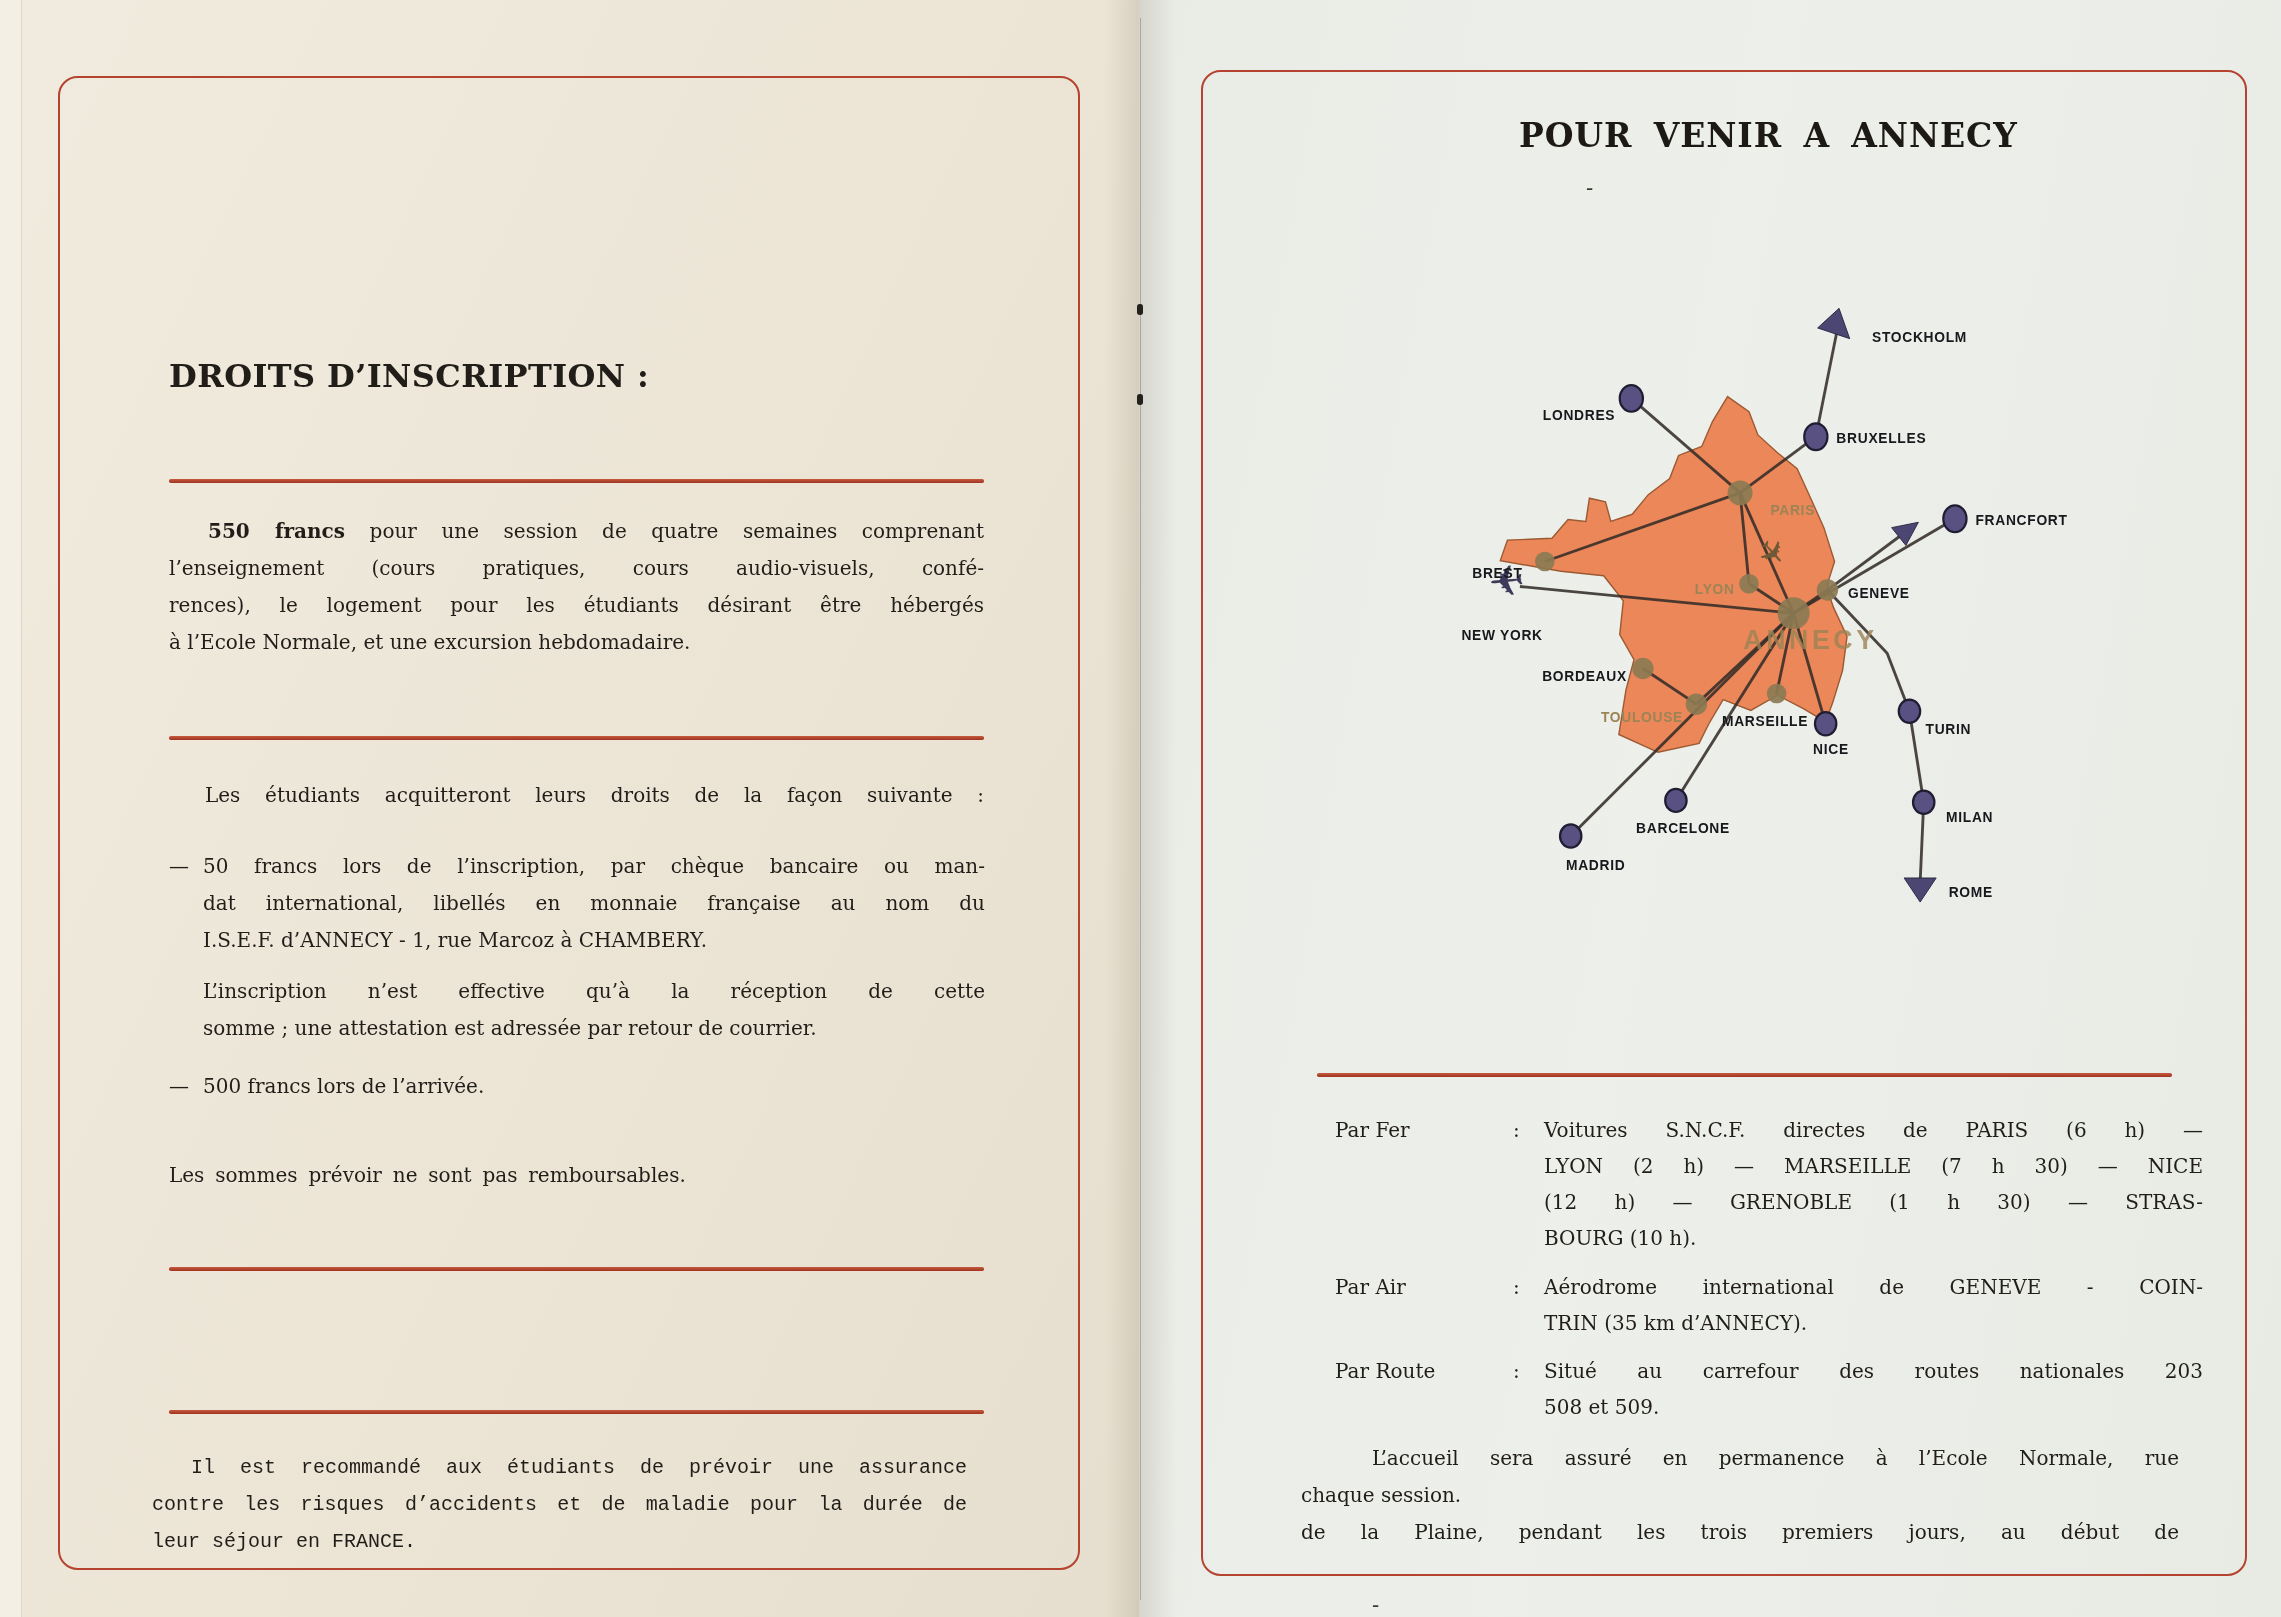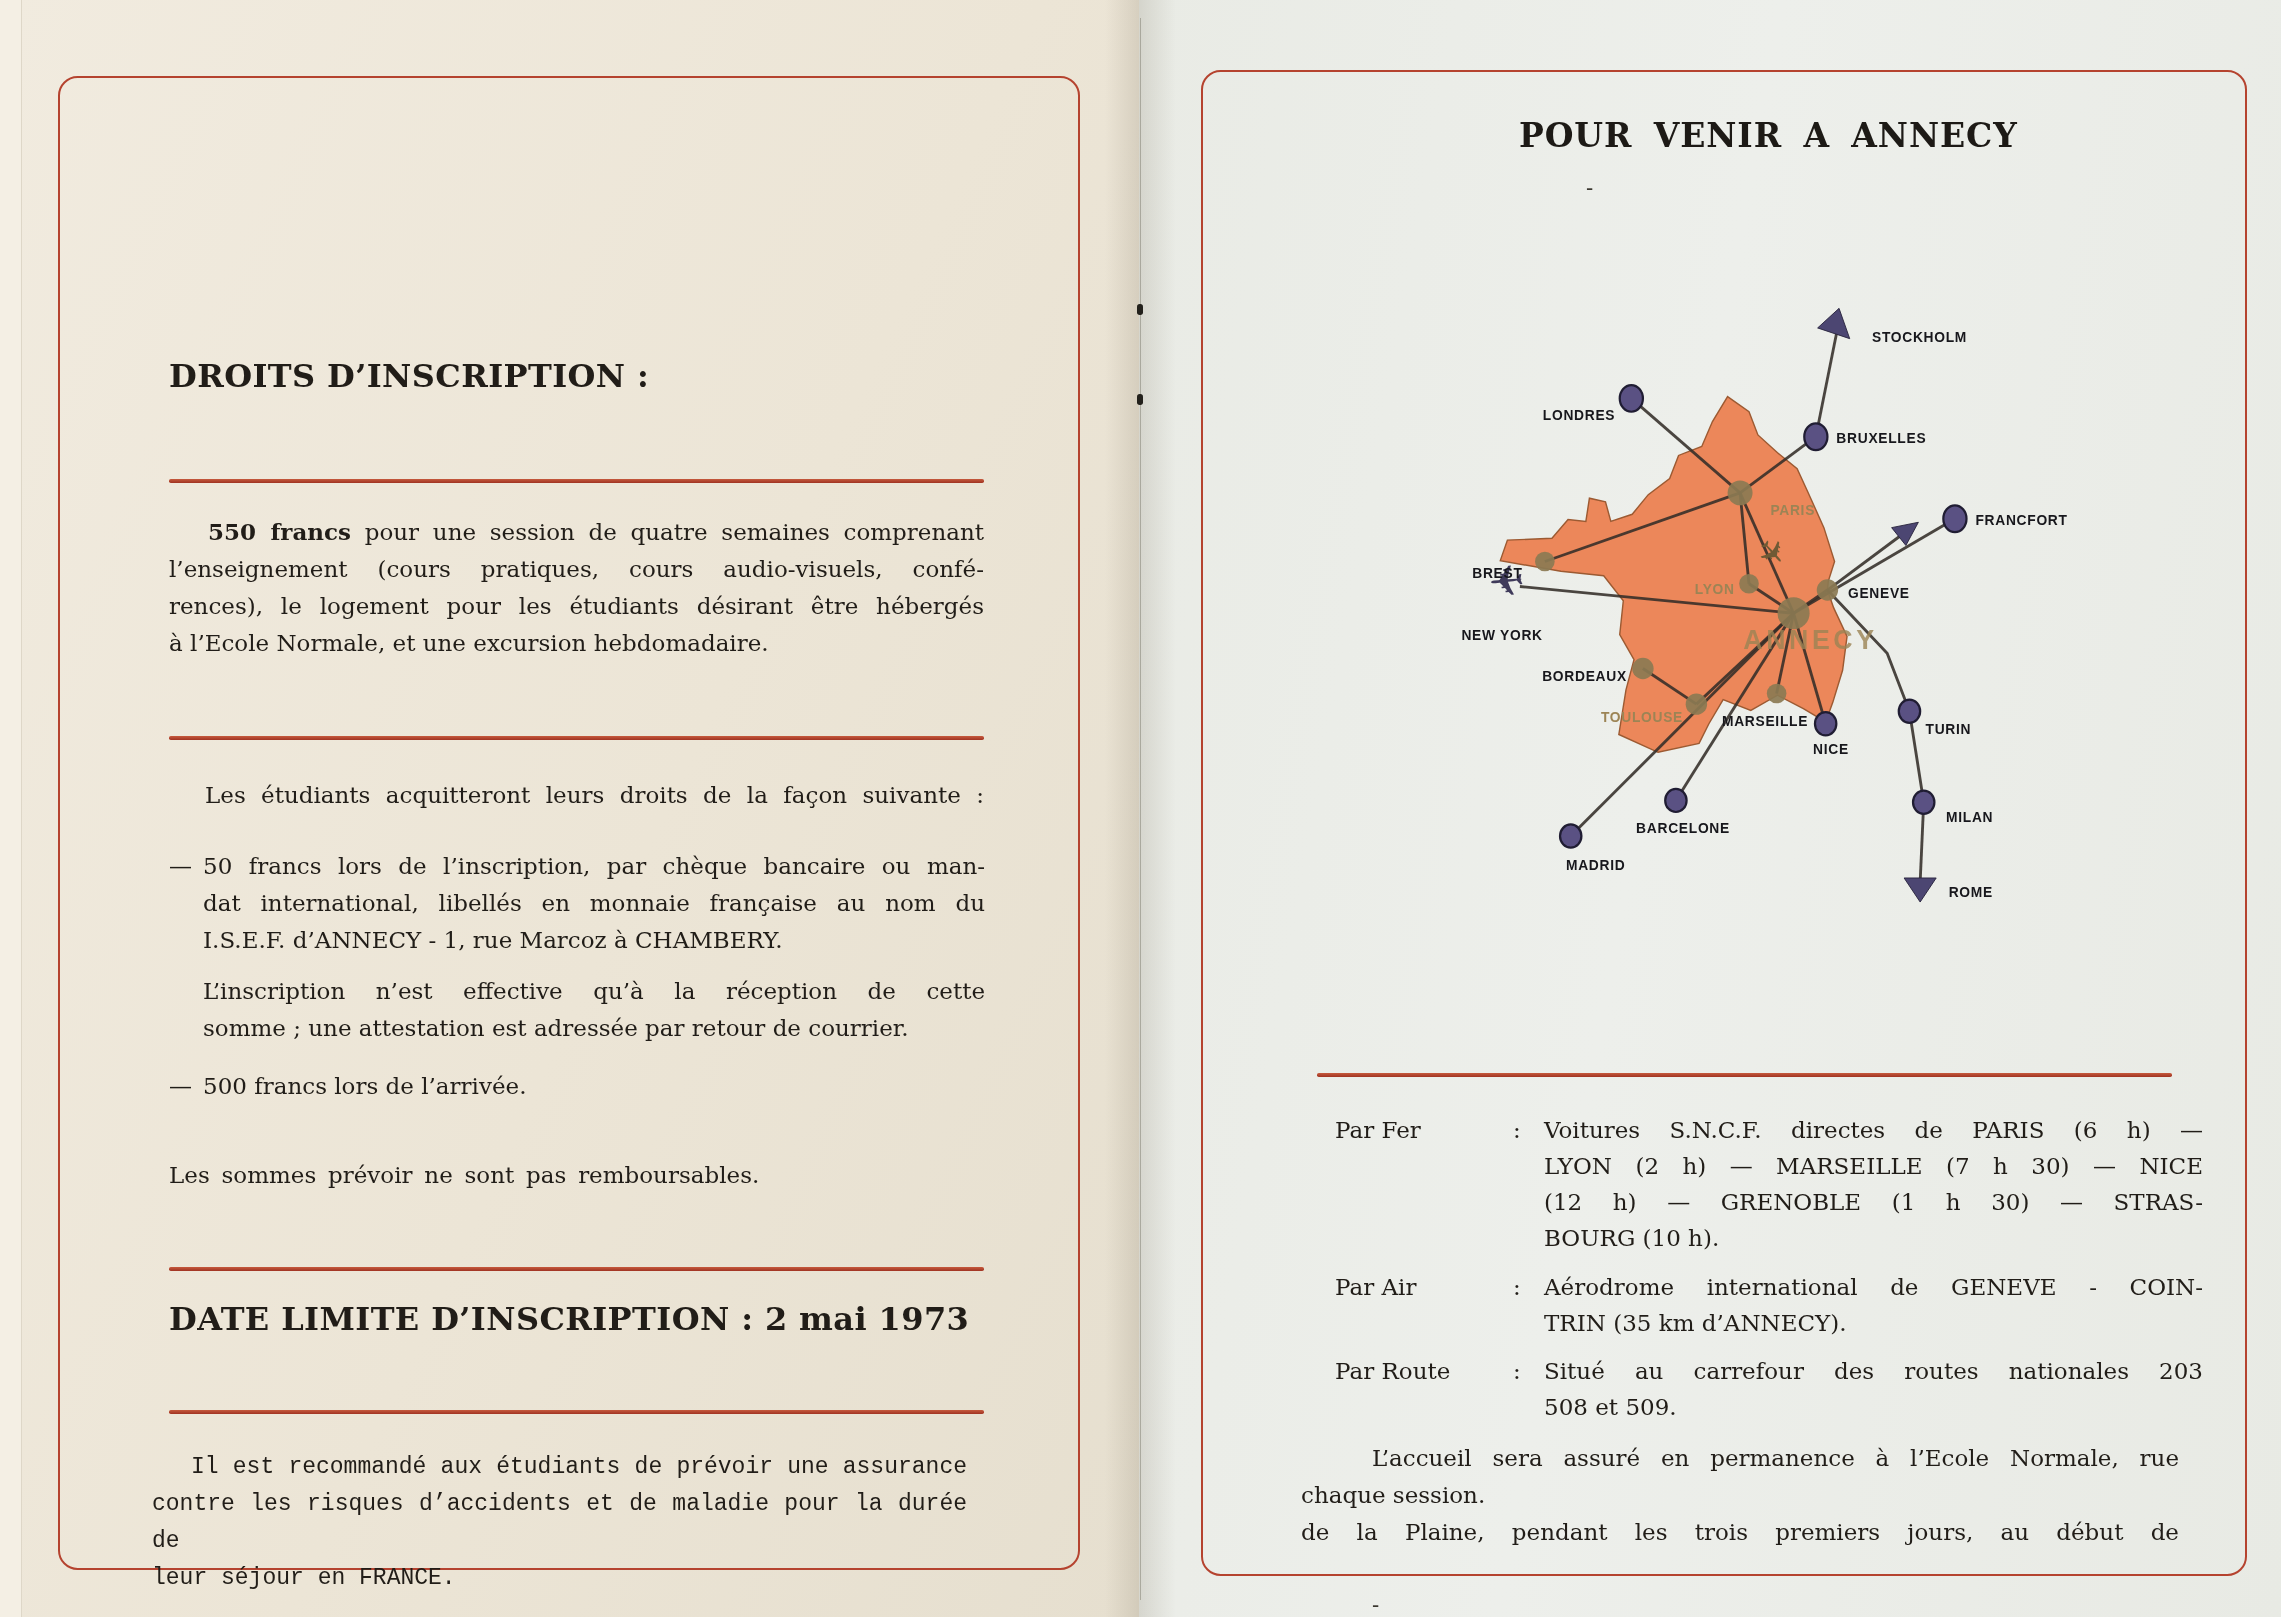--- a/index.html
+++ b/index.html
@@ -12,21 +12,21 @@
   #page-right{left:1139px;width:1142px;background:linear-gradient(100deg,#e9ebe5 0%,#edefeb 45%,#e8eae4 100%);}
   .edge-strip{position:absolute;left:0;top:0;width:21.4px;height:1617px;background:#f4efe4;border-right:0.9px solid #ded7c8;}
   .gutter{position:absolute;left:1105px;top:0;width:71px;height:1617px;
           background:linear-gradient(90deg,rgba(120,110,90,0) 0%,rgba(120,110,90,.18) 48%,rgba(120,110,90,0) 100%);}
   .fold-line{position:absolute;left:1140px;top:18px;width:0.9px;height:1582px;background:rgba(90,85,70,.35);}
   .staple{position:absolute;width:6.2px;height:10.7px;border-radius:2.7px;background:#23211c;}
   
   .frame{position:absolute;border:2.7px solid #b5432f;border-radius:19.6px;}
   .rule{position:absolute;height:3.6px;background:linear-gradient(#c65a3d,#a03322);border-radius:1.8px;}
   
-  .txt{position:absolute;color:#211d18;font-size:23px;line-height:37px;}
+  .txt{position:absolute;color:#211d18;font-size:20px;line-height:37px;}
   .hd{font-weight:bold;font-size:32px;letter-spacing:0.4px;}
   .line{text-align:justify;text-align-last:justify;}
   .line.nl{text-align-last:left;}
   .indent1{text-indent:39px;}
   .bullet{padding-left:34px;}
   .bullet .dash{position:absolute;left:0;top:0;}
   .b{font-weight:bold;}
   #r-title{position:absolute;font-weight:bold;font-size:33px;letter-spacing:0.9px;word-spacing:9px;color:#1d1a16;white-space:nowrap;}
   .speck{position:absolute;color:#3a372f;font-size:21.4px;}
   .transport-row{display:flex;margin-bottom:12.5px;}
@@ -90,21 +90,20 @@
 
   <div class="txt bullet" style="left:169px;top:1068px;width:782px;">
     <span class="dash">—</span>
     <div class="line nl">500 francs lors de l’arrivée.</div>
   </div>
 
   <div class="txt" style="left:169px;top:1157px;width:815px;word-spacing:4.5px;">Les sommes prévoir ne sont pas remboursables.</div>
 
   <div class="rule" style="left:169px;top:1267px;width:815px;"></div>
 
-  <div class="txt hd" style="left:169px;top:1301px;width:815px;">DATE LIMITE D’INSCRIPTION : 2 mai 1973</div>
 
   <div class="rule" style="left:169px;top:1410px;width:815px;"></div>
 
   <div class="txt" style="left:152px;top:1449px;width:815px;font-family:Liberation Mono, monospace;">
     <div>
         <div class="line" style="text-indent: 39px;">Il est recommandé aux étudiants de prévoir une assurance</div>
         <div class="line">contre les risques d’accidents et de maladie pour la durée de</div>
         <div class="line nl">leur séjour en FRANCE.</div>
       </div>
   </div>

